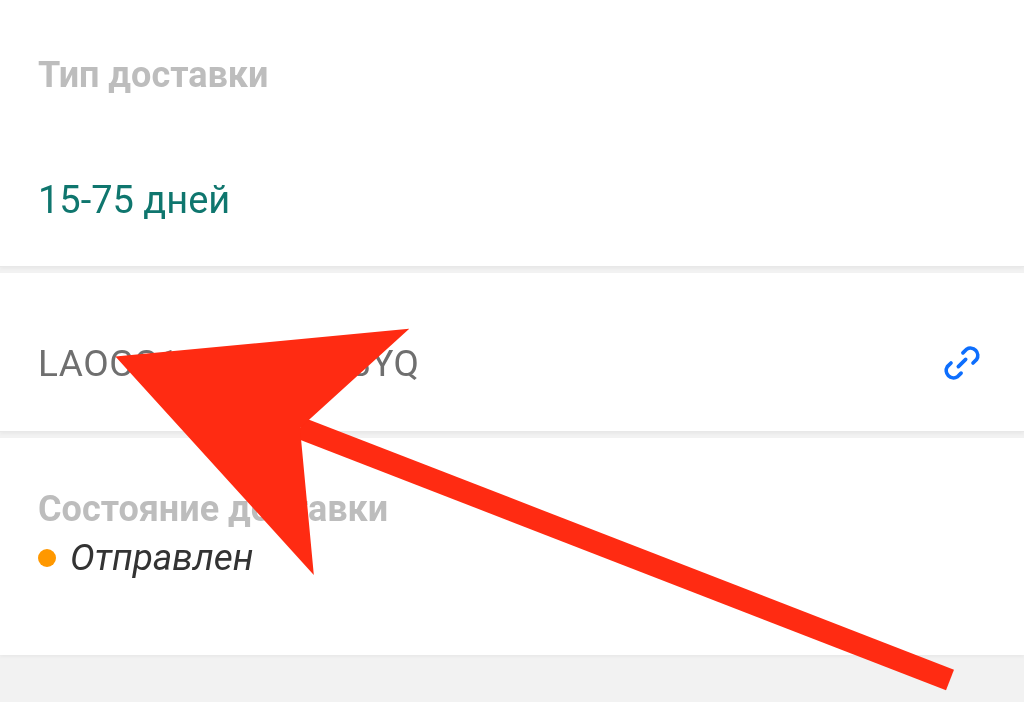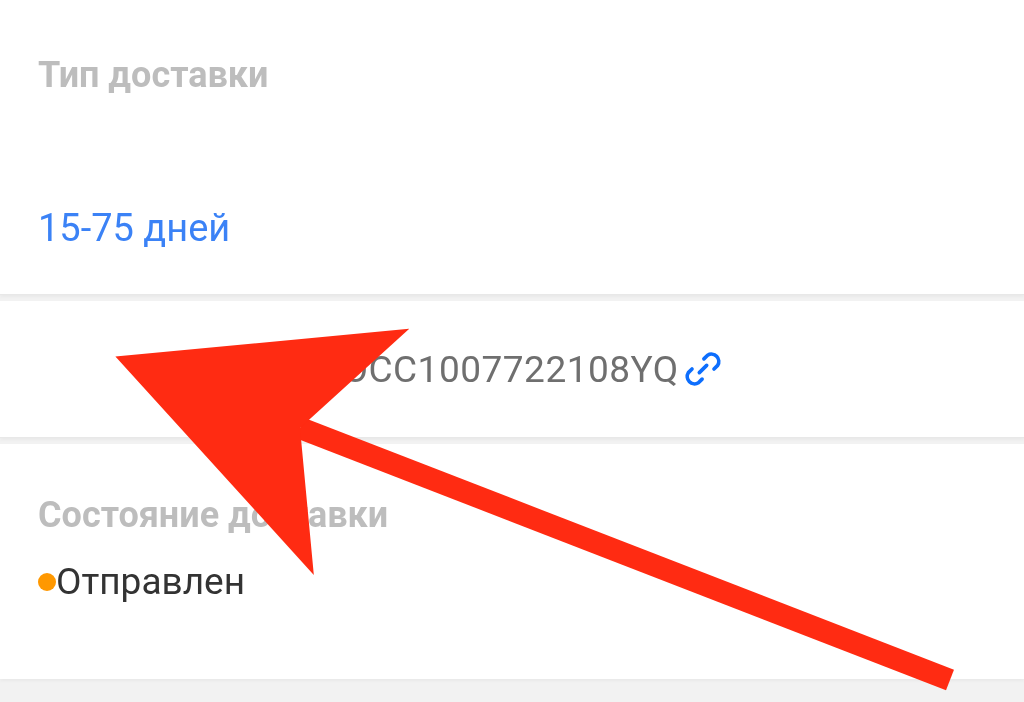--- a/index.html
+++ b/index.html
@@ -28,28 +28,28 @@
     font-weight: 700;
   }
   .row {
     display: flex;
     justify-content: space-between;
     align-items: center;
     margin-top: 82px;
   }
   .value-strong {
     font-size: 38px;
-    color: #3b82f6;
+    color: #0f766e;
     font-weight: 400;
-    margin-top: 28px;
   }
   .tracking-number-row {
     display: flex;
-    justify-content: center;
+    justify-content: space-between;
     align-items: center;
+    margin-top: 22px;
   }
   .tracking-number {
     font-size: 37px;
     color: #6f6f6f;
     font-weight: 400;
     letter-spacing: 0.5px;
   }
   .link-icon {
     width: 48px;
     height: 48px;
@@ -62,21 +62,23 @@
     height: 44px;
     stroke: #0d6efd;
     stroke-width: 4;
     fill: none;
     stroke-linecap: round;
     stroke-linejoin: round;
   }
   .status-row {
     display: flex;
     align-items: center;
-    margin-top: 24px;
+    gap: 14px;
+    margin-top: 6px;
+    font-style: italic;
   }
   .dot {
     width: 18px;
     height: 18px;
     border-radius: 50%;
     background: #ff9800;
     flex-shrink: 0;
   }
   .status-text {
     font-size: 37px;

